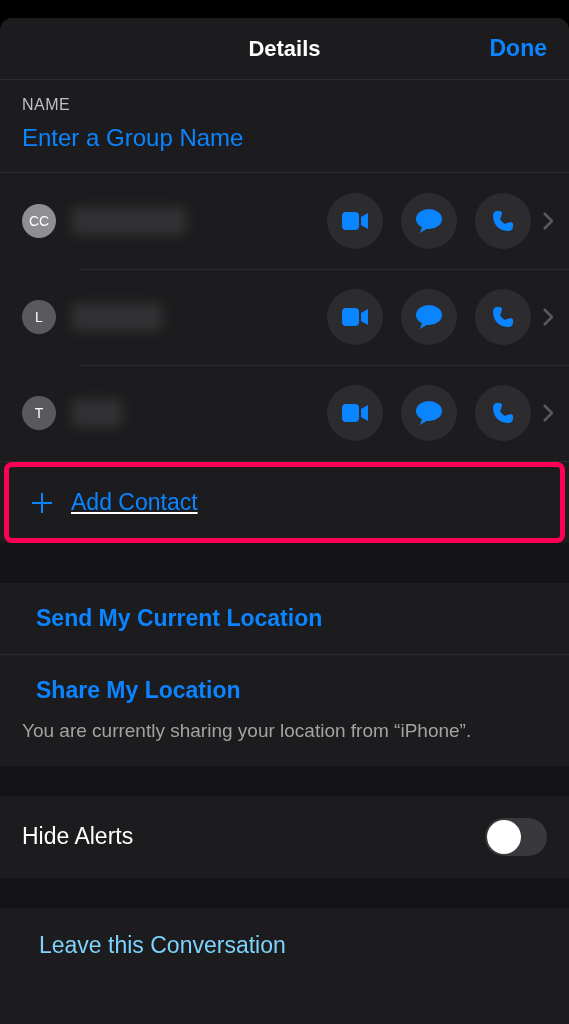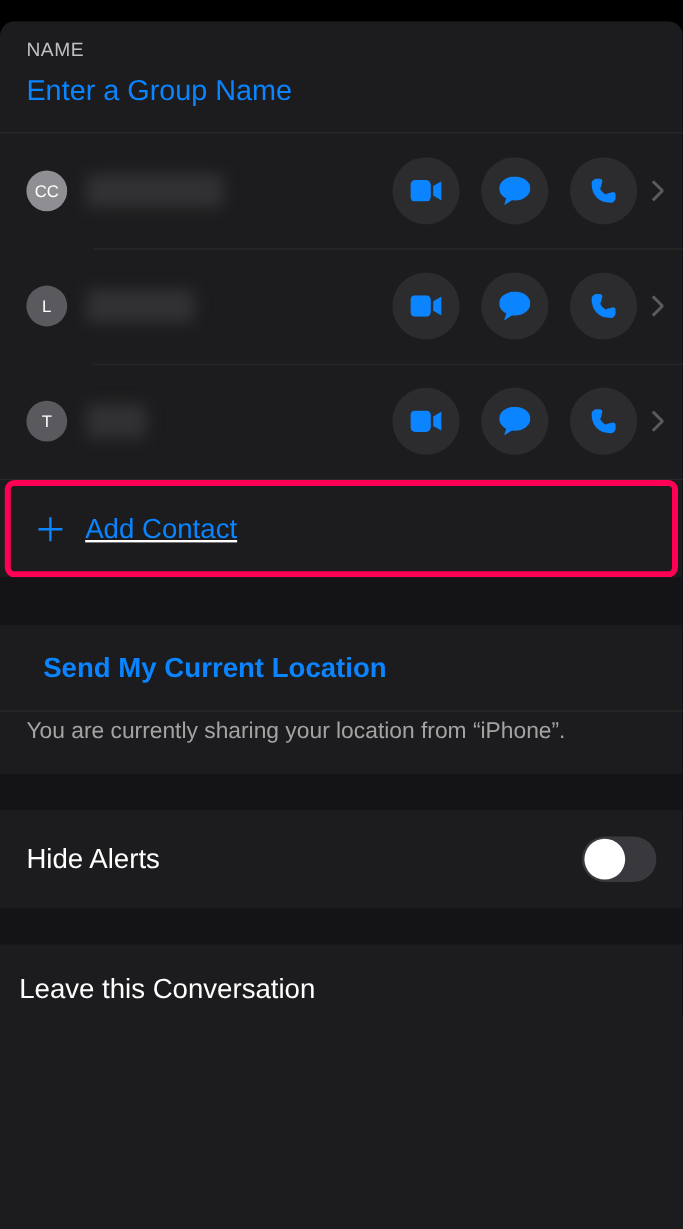--- a/index.html
+++ b/index.html
@@ -199,34 +199,38 @@
     .toggle-knob {
       width: 34px;
       height: 34px;
       border-radius: 50%;
       background: #fff;
       position: absolute;
       top: 2px;
       left: 2px;
     }
     .destructive {
-      padding: 24px 16px;
-      font-size: 23px;
-      color: #ffffff;
+      padding: 24px 39px;
+      font-size: 23px;
+      color: #7dd3fc;
     }
     .contacts-group{
       border-bottom:1px solid #2a2a2c;
     }
     svg{display:block;}
   </style>
 </head>
 <body>
 
 <div class="sheet">
 
+  <div class="header">
+    <div class="header-title">Details</div>
+    <div class="done-btn">Done</div>
+  </div>
 
   <div class="name-section">
     <div class="label-name">NAME</div>
     <div class="group-name-input">Enter a Group Name</div>
   </div>
 
   <div class="contacts-group">
 
     <div class="contact-row">
       <div class="avatar">CC</div>
@@ -323,20 +327,23 @@
       <span class="link-text">Add Contact</span>
     </div>
   </div>
 
   <div class="section-gap"></div>
 
   <div>
     <div class="list-item">
       <span class="link-blue">Send My Current Location</span>
     </div>
+    <div class="list-item" style="border-bottom:none;padding-bottom:10px">
+      <span class="link-blue">Share My Location</span>
+    </div>
     <div class="footer-section">
       <div class="body-text">You are currently sharing your location from “iPhone”.</div>
     </div>
   </div>
 
   <div class="section-gap-small"></div>
 
   <div class="hide-alerts">
     <span class="hide-alerts-label">Hide Alerts</span>
     <div class="toggle">

